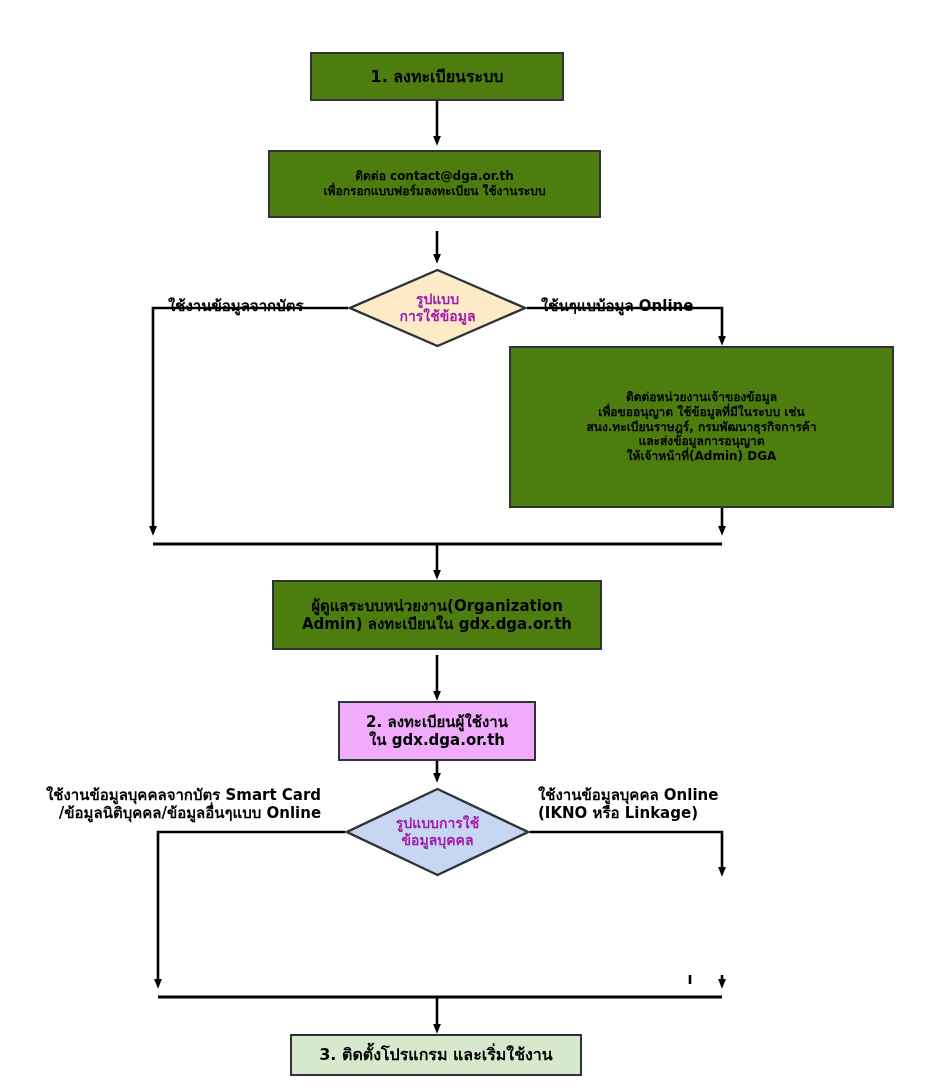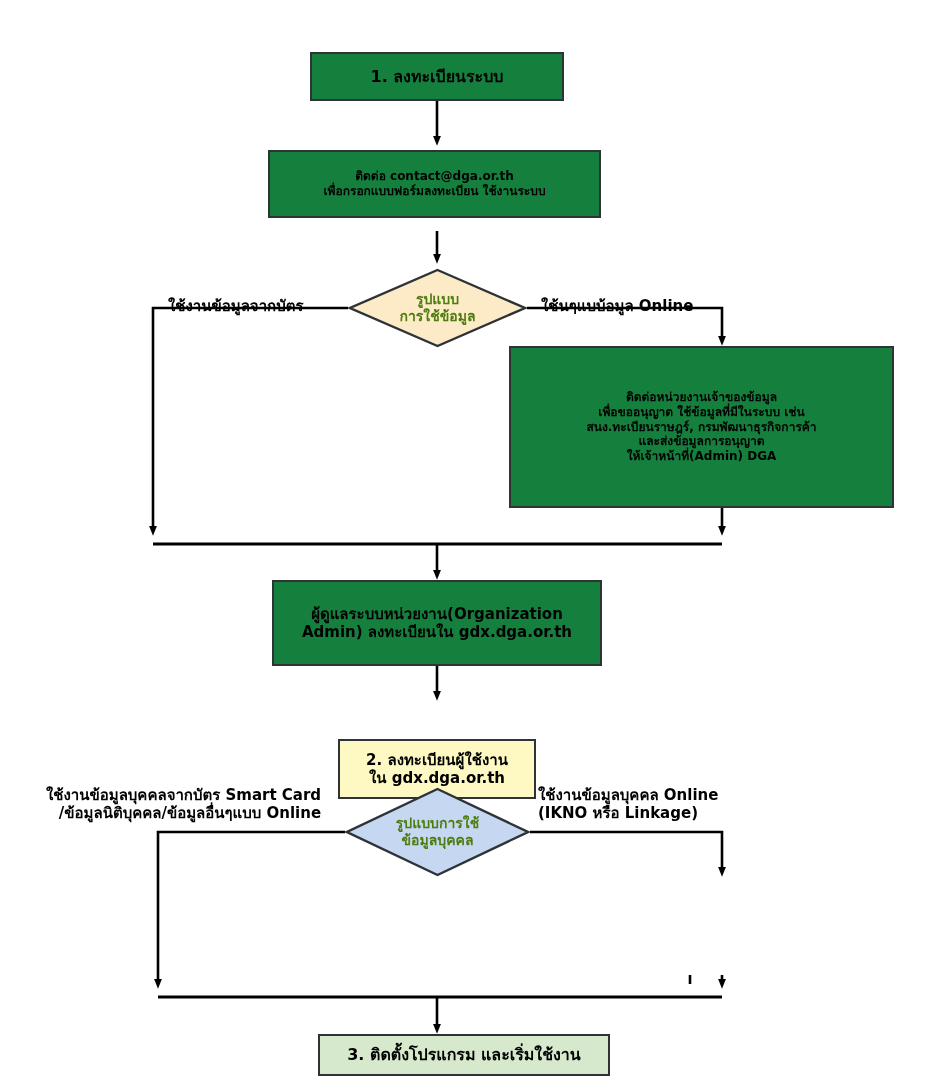--- a/index.html
+++ b/index.html
@@ -32,32 +32,32 @@
     display: flex;
     align-items: center;
     justify-content: center;
     text-align: center;
     font-weight: bold;
     color: #000000;
     line-height: 1.22;
     white-space: pre-line;
     border: 2px solid #2e3338;
   }
-  .node.cream   { background: #15803d; }
-  .node.blue    { background: #fef9c3; margin-top: 38px; }
+  .node.cream   { background: #4d7c0f; }
+  .node.blue    { background: #f0abfc; }
   .node.green   { background: #d7e9cd; }
 
   .diamond {
     position: absolute;
     display: flex;
     align-items: center;
     justify-content: center;
     text-align: center;
     font-weight: bold;
-    color: #4d7c0f;
+    color: #a21caf;
     line-height: 1.2;
     white-space: pre-line;
   }
   .diamond .dshape {
     position: absolute;
     left: 0; top: 0;
     width: 100%; height: 100%;
   }
   .diamond .dlabel {
     position: relative;
@@ -132,36 +132,36 @@
     <span class="dlabel">รูปแบบ
 การใช้ข้อมูล</span>
   </div>
 
   <div class="node cream" style="left:509px; top:346px; width:385px; height:162px; font-size:12px;">ติดต่อหน่วยงานเจ้าของข้อมูล
 เพื่อขออนุญาต ใช้ข้อมูลที่มีในระบบ เช่น
 สนง.ทะเบียนราษฎร์, กรมพัฒนาธุรกิจการค้า
 และส่งข้อมูลการอนุญาต
 ให้เจ้าหน้าที่(Admin) DGA</div>
 
-  <div class="node cream" style="left:272px; top:580px; width:330px; height:86px; font-size:15px;">ผู้ดูแลระบบหน่วยงาน(Organization
+  <div class="node cream" style="left:272px; top:580px; width:330px; height:70px; font-size:15px;">ผู้ดูแลระบบหน่วยงาน(Organization
 Admin) ลงทะเบียนใน gdx.dga.or.th</div>
 
   <div class="node blue" style="left:338px; top:701px; width:198px; height:60px; font-size:15px;">2. ลงทะเบียนผู้ใช้งาน
 ใน gdx.dga.or.th</div>
 
   <div class="diamond" style="left:345px; top:787px; width:185px; height:90px; font-size:14px;">
     <svg class="dshape" viewBox="0 0 185 90" preserveAspectRatio="none">
       <polygon points="92.5,2 183,45 92.5,88 2,45" fill="#c6d8f1" stroke="#2e3338" stroke-width="2.4"></polygon>
     </svg>
     <span class="dlabel">รูปแบบการใช้
 ข้อมูลบุคคล</span>
   </div>
 
 
-  <div class="node green" style="left:290px; top:1034px; width:292px; height:42px; font-size:16px;margin-left:28px;">3. ติดตั้งโปรแกรม และเริ่มใช้งาน</div>
+  <div class="node green" style="left:290px; top:1034px; width:292px; height:42px; font-size:16px;">3. ติดตั้งโปรแกรม และเริ่มใช้งาน</div>
 
   <div class="edge-label left" style="left:168px; top:297px; font-size:15px;">ใช้งานข้อมูลจากบัตร</div>
 
   <div class="edge-label right" style="left:541px; top:297px; font-size:15px;">ใช้นๆแบบ้อมูล Online</div>
 
   <div class="edge-label right" style="left:538px; top:786px; font-size:15px;">ใช้งานข้อมูลบุคคล Online
 (IKNO หรือ  Linkage)</div>
 
   <div class="edge-label left" style="left:46px; top:786px; font-size:15px;">ใช้งานข้อมูลบุคคลจากบัตร Smart Card
 /ข้อมูลนิติบุคคล/ข้อมูลอื่นๆแบบ Online</div>

